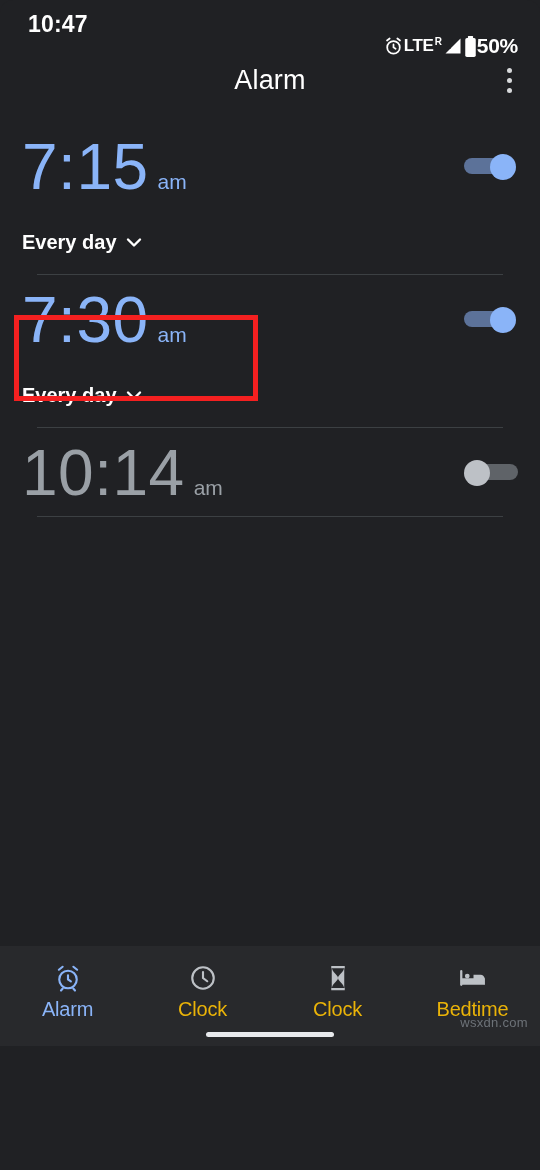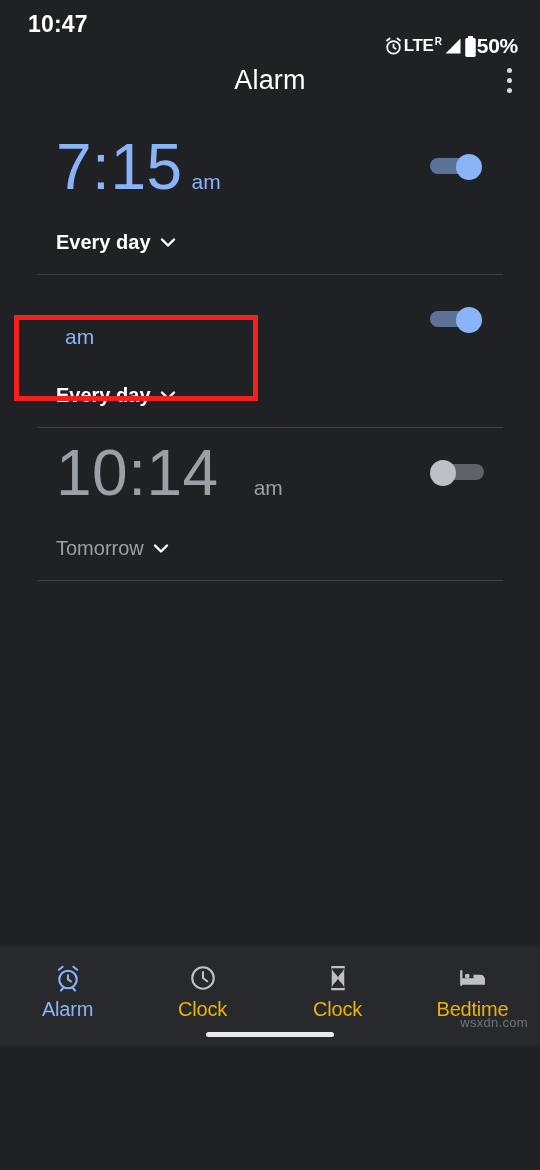--- a/index.html
+++ b/index.html
@@ -61,32 +61,32 @@
   .overflow-menu i {
     display:block; width:5px; height:5px; border-radius:50%;
     background:#d6d8da;
   }
 
   
   .alarm-list {
     position:absolute; top:122px; left:0;
     width:540px;
   }
-  .alarm-item { position:relative; padding:0 56px; }
+  .alarm-item { position:relative; padding:0 22px; }
   .alarm-row-top {
     display:flex; align-items:center;
     justify-content:space-between;
     height:88px;
   }
   .alarm-time {
     display:flex; align-items:baseline;
     color:#8ab4f8;
     position:relative;
   }
-  .alarm-time.off { color:#9aa0a6;gap:26px; }
+  .alarm-time.off { color:#9aa0a6; }
   .time-main {
     font-size:64px; font-weight:300;
     letter-spacing:0.5px; line-height:1;
   }
   .time-suffix {
     font-size:21px; font-weight:400;
     margin-left:9px;
     margin-top:36px;
   }
 
@@ -242,20 +242,21 @@
             <path d="M6 9.5 12 15.5 18 9.5"></path>
           </svg>
         </div>
       </div>
     </div>
     <div class="divider"></div>
 
     <div class="alarm-item">
       <div class="alarm-row-top">
         <div class="alarm-time">
+          <span class="time-main">7:30</span>
           <span class="time-suffix">am</span>
         </div>
         <div class="toggle">
           <div class="track"></div>
           <div class="thumb"></div>
         </div>
       </div>
       <div class="alarm-row-bottom">
         <div class="alarm-label">Every day</div>
         <div class="chevron">
@@ -269,28 +270,20 @@
 
     <div class="alarm-item">
       <div class="alarm-row-top">
         <div class="alarm-time off">
           <span class="time-main">10:14</span>
           <span class="time-suffix">am</span>
         </div>
         <div class="toggle off">
           <div class="track"></div>
           <div class="thumb"></div>
-        </div>
-      </div>
-      <div class="alarm-row-bottom">
-        <div class="alarm-label off">Tomorrow</div>
-        <div class="chevron">
-          <svg width="24" height="24" viewBox="0 0 24 24" fill="none" stroke="#ffffff" stroke-width="2.4" stroke-linecap="round" stroke-linejoin="round">
-            <path d="M6 9.5 12 15.5 18 9.5"></path>
-          </svg>
         </div>
       </div>
     </div>
     <div class="divider"></div>
   </div>
 
   <div class="annotation-box"></div>
 
   <div class="fab">
     <svg width="30" height="30" viewBox="0 0 24 24" stroke="#202124" stroke-width="2" stroke-linecap="round">

